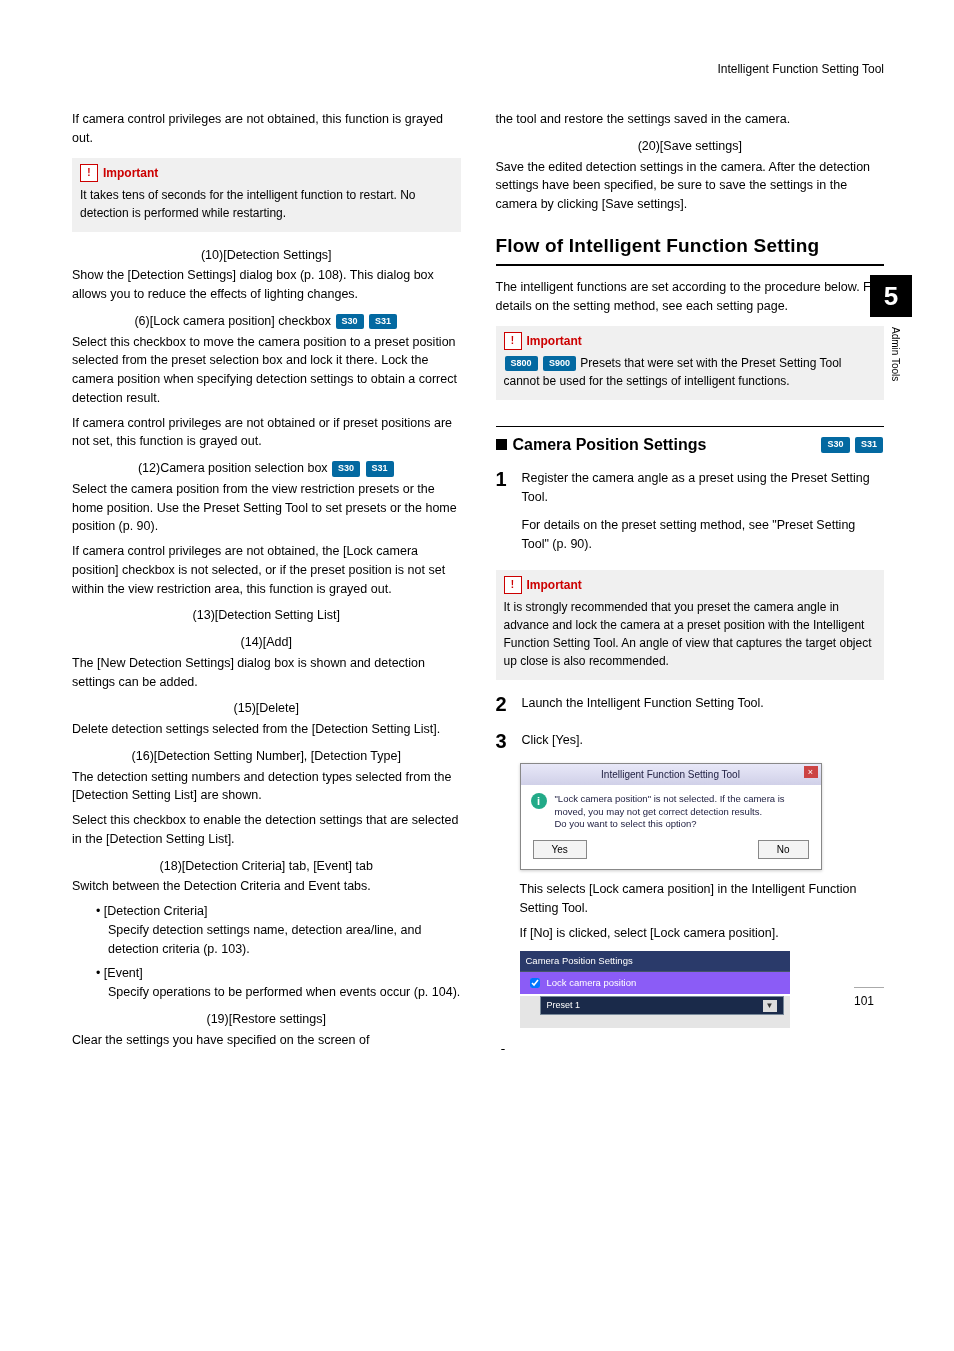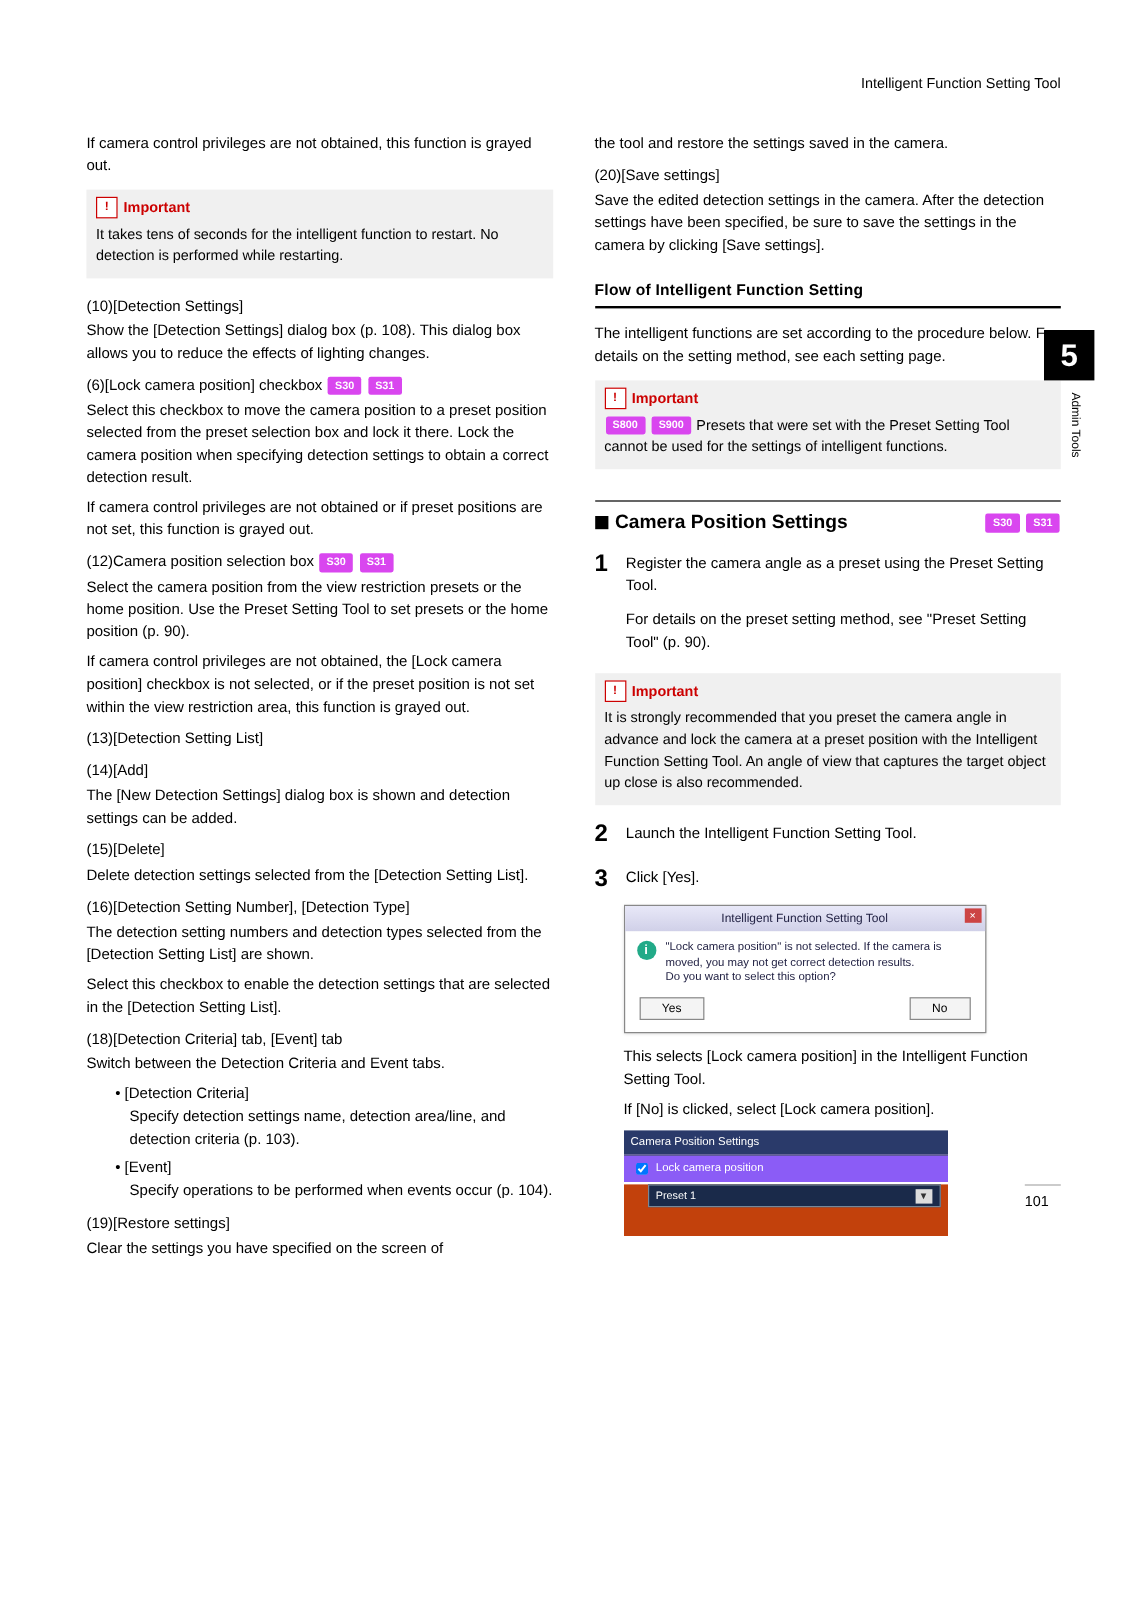--- a/index.html
+++ b/index.html
@@ -58,20 +58,21 @@
   }
   .indent {
     margin-left: 24px;
   }
   .para {
     margin: 0 0 6px 0;
   }
   .item-title {
     margin-top: 8px;
     margin-bottom: 2px;
+    text-align: center;
   }
   .important-box {
     background: #f0f0f0;
     padding: 6px 8px 10px 8px;
     margin: 10px 0 14px 0;
     font-size: 12px;
   }
   .important-title {
     display: flex;
     align-items: center;
@@ -86,31 +87,31 @@
     background: #fff;
     border: 1px solid #c00;
     display: inline-flex;
     align-items: center;
     justify-content: center;
     font-size: 10px;
     color: #c00;
   }
   .badge {
     display: inline-block;
-    background: #d946ef;
+    background: #0369a1;
     color: #fff;
     font-size: 9px;
     font-weight: bold;
     padding: 1px 6px;
     border-radius: 2px;
     margin: 0 1px;
     vertical-align: 1px;
   }
   h2.section {
-    font-size: 13px;
+    font-size: 19px;
     font-weight: bold;
     margin: 18px 0 4px 0;
     letter-spacing: 0.2px;
   }
   .section-underline {
     border-bottom: 2px solid #000;
     margin-bottom: 12px;
   }
   .sub-row {
     display: flex;
@@ -424,21 +425,21 @@
 
       <p class="para" style="margin-left:24px">This selects [Lock camera position] in the Intelligent Function Setting Tool.</p>
       <p class="para" style="margin-left:24px">If [No] is clicked, select [Lock camera position].</p>
 
       <div class="panel2">
         <div class="hdr">Camera Position Settings</div>
         <div class="row">
           <input type="checkbox" checked="" style="">
           <span>Lock camera position</span>
         </div>
-        <div style="background:#c2410c; padding-bottom:20px;">
+        <div style="background:#e5e5e5; padding-bottom:9px;">
           <div class="preset">
             <span>Preset 1</span>
             <span class="arrow">▼</span>
           </div>
         </div>
       </div>
 
       <div class="step" style="margin-top:18px">
         <div class="num">4</div>
         <div class="body">

